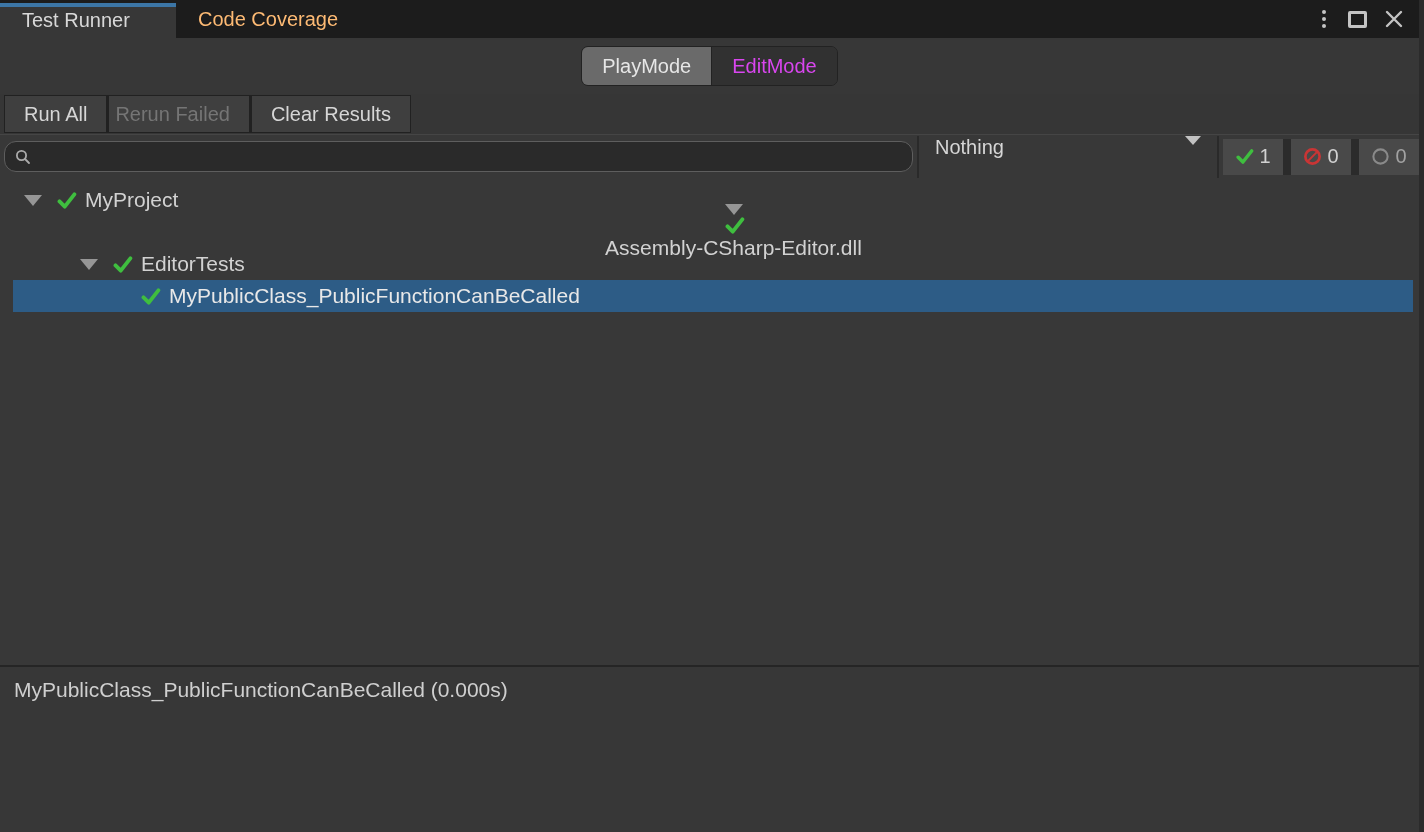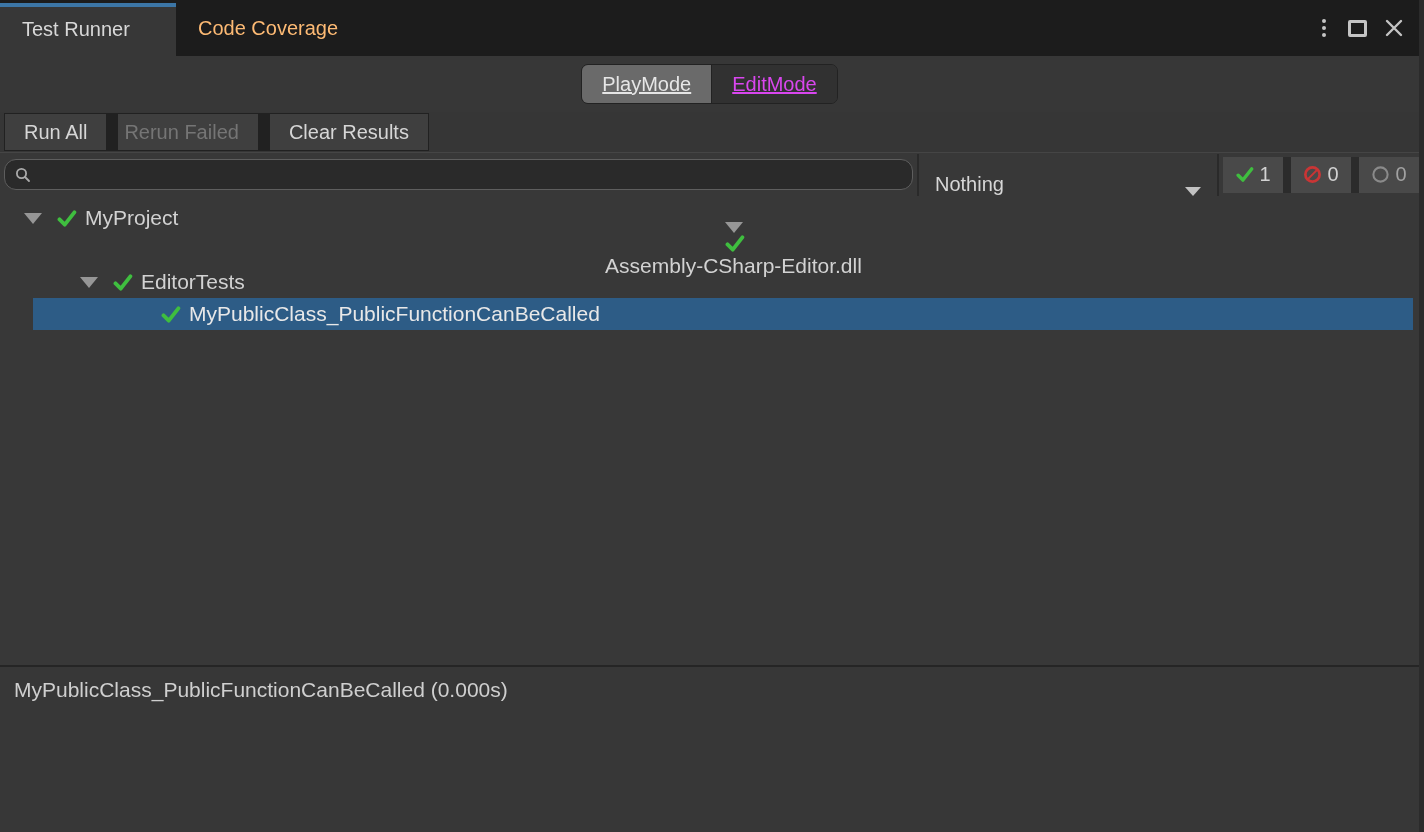--- a/index.html
+++ b/index.html
@@ -1,60 +1,60 @@
 <!DOCTYPE html>
 <html><head>
 <meta charset="utf-8">
 <style>
   * { margin:0; padding:0; box-sizing:border-box; }
   html,body { width:1424px; height:832px; overflow:hidden; }
   body { background:#373737; font-family:"Liberation Sans", sans-serif; color:#D2D2D2; }
   .window { display:flex; flex-direction:column; height:100%; border-right:5px solid #2B2B2B; }
 
   
-  .tabbar { height:56px; background:#1C1C1C; display:flex; align-items:stretch; flex:none; }
+  .tabbar { height:38px; background:#1C1C1C; display:flex; align-items:stretch; flex:none; }
   .tab { display:flex; align-items:center; padding:0 22px; font-size:20px; color:#fdba74; }
   .tab.active { background:#373737; margin-top:3px; position:relative; min-width:176px; color:#D8D8D8; }
   .tab-indicator { position:absolute; top:0; left:0; right:0; height:4px; background:#3C76A6; }
   .window-controls { margin-left:auto; display:flex; align-items:center; gap:18px; padding-right:16px; }
   .kebab { display:flex; flex-direction:column; gap:3px; padding:4px; }
   .kebab i { width:4px; height:4px; border-radius:50%; background:#C4C4C4; }
   .maxi { width:19px; height:17px; border:3px solid #C4C4C4; border-radius:2px; }
   .closex { width:18px; height:18px; }
 
   
   .mode-row { height:56px; display:flex; justify-content:center; align-items:center; background:#373737; flex:none; }
   .mode-group { display:flex; height:40px; border:1px solid #222222; border-radius:7px; overflow:hidden; }
-  .mode-btn { font-size:20px; padding:0 20px; display:flex; align-items:center; color:#E6E6E6;text-decoration:underline; }
+  .mode-btn { font-size:20px; padding:0 20px; display:flex; align-items:center; color:#E6E6E6; }
   .mode-btn.on  { background:#6A6A6A; }
   .mode-btn.off { background:#313131; border-left:1px solid #222222; color:#d946ef; }
 
   
   .actions-row { height:40px; display:flex; align-items:center; padding-left:4px; background:#363636; flex:none; }
-  .btn-strip { display:flex; gap:12px; background:#212121; border:1px solid #212121; }
+  .btn-strip { display:flex; gap:3px; background:#212121; border:1px solid #212121; }
   .tool-btn { background:#3F3F3F; height:36px; padding:0 19px; display:flex; align-items:center; font-size:20px; color:#D6D6D6; white-space:nowrap; }
   .tool-btn.disabled { color:#757575;padding-left:6px; }
 
   
   .filter-row { height:44px; display:flex; align-items:center; background:#383838; border-top:1px solid #454545; padding-left:4px; flex:none; }
   .search-box { flex:1; height:31px; background:#2A2A2A; border:1px solid #5E5E5E; border-radius:12px; display:flex; align-items:center; padding:0 10px; }
   .search-box input { flex:1; background:transparent; border:none; outline:none; color:#D8D8D8; font-size:19px; margin-left:8px; font-family:inherit; }
   .v-div { width:2px; height:42px; background:#2A2A2A; margin:0 4px; flex:none; }
-  .dropdown { width:290px; height:42px; display:flex; align-items:flex-end; padding:0 12px; font-size:20px; color:#D6D6D6; flex:none; }
+  .dropdown { width:290px; height:42px; display:flex; align-items:flex-start; padding:0 12px; font-size:20px; color:#D6D6D6; flex:none; }
   .caret { margin-left:auto; width:0; height:0; border-left:8px solid transparent; border-right:8px solid transparent; border-top:9px solid #C2C2C2; }
   .counter-strip { display:flex; gap:8px; background:#2B2B2B; height:36px; flex:none; }
   .counter-btn { width:60px; background:#494949; display:flex; align-items:center; justify-content:center; gap:5px; font-size:20px; color:#D2D2D2; }
   .counter-btn.skip { color:#A2A2A2; }
 
   
   .tree { flex:1; background:#383838; padding-top:6px; }
   .tree-row { height:32px; display:flex; align-items:center; position:relative; font-size:21px; color:#D2D2D2; }
   .tree-row .sel-bg { display:none; }
   .tree-row.selected .sel-bg { display:block; position:absolute; top:0; bottom:0; left:13px; right:6px; background:#2D5C86; }
-  .tree-row.selected { color:#E8E8E8;margin-left:20px; }
+  .tree-row.selected { color:#E8E8E8; }
   .row-inner { position:relative; z-index:1; display:flex; align-items:center; width:100%;text-align:right; }
   .d0 .row-inner { padding-left:20px; } .d1 .row-inner { padding-left:48px;flex-direction:column; }
   .d2 .row-inner { padding-left:76px; } .d3 .row-inner { padding-left:104px; }
   .twisty { width:26px; display:flex; justify-content:center; flex:none; }
   .tri-down { width:0; height:0; border-left:9px solid transparent; border-right:9px solid transparent; border-top:11px solid #969696; }
   .status-icon { width:21px; height:21px; margin:0 8px 0 10px; flex:none; }
 
   
   .detail { height:167px; border-top:2px solid #252525; background:#373737; padding:11px 14px; font-size:21px; color:#CFCFCF; flex:none; }
 </style>

